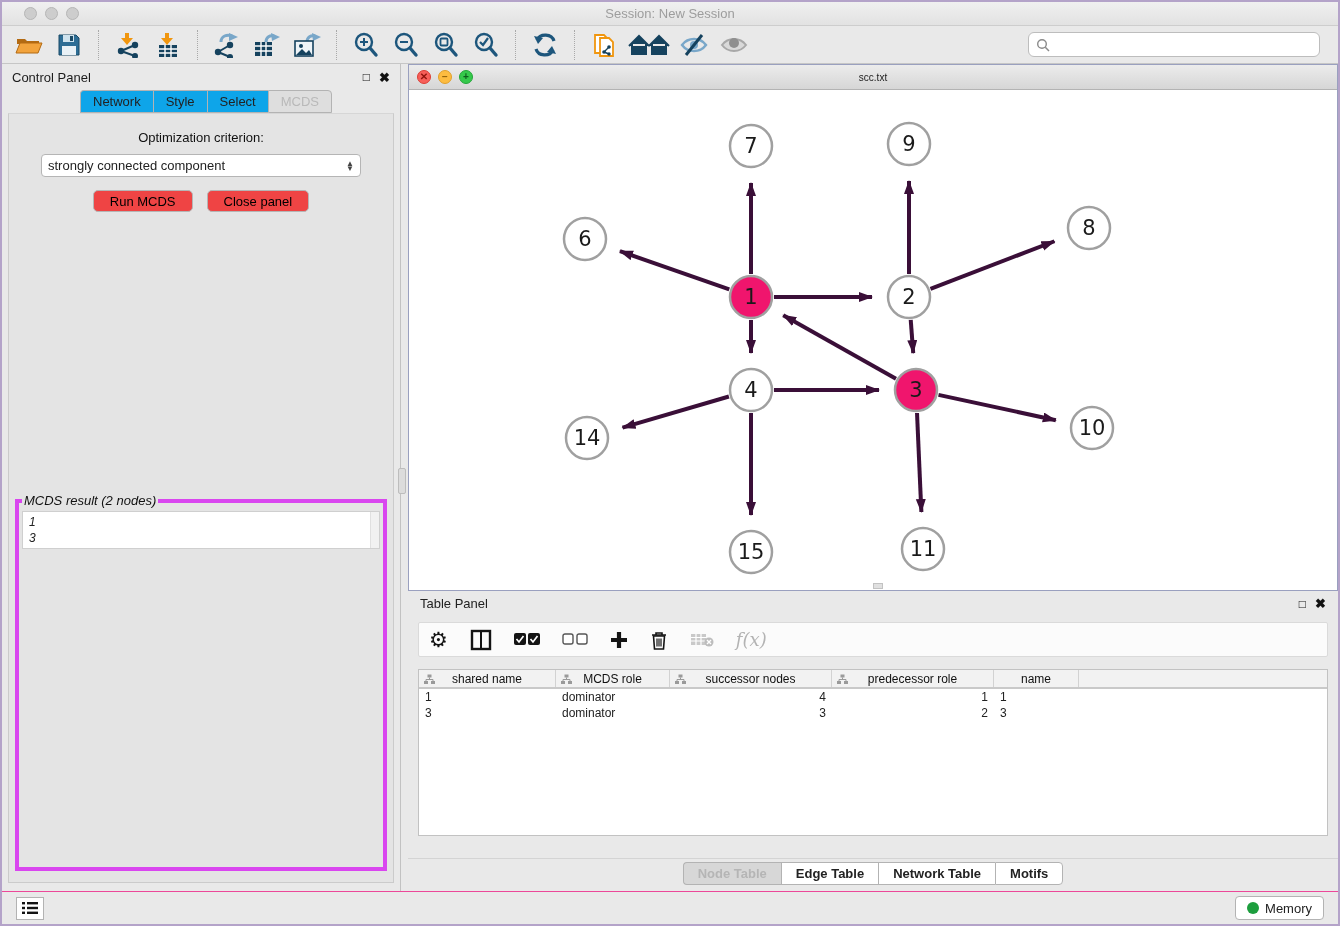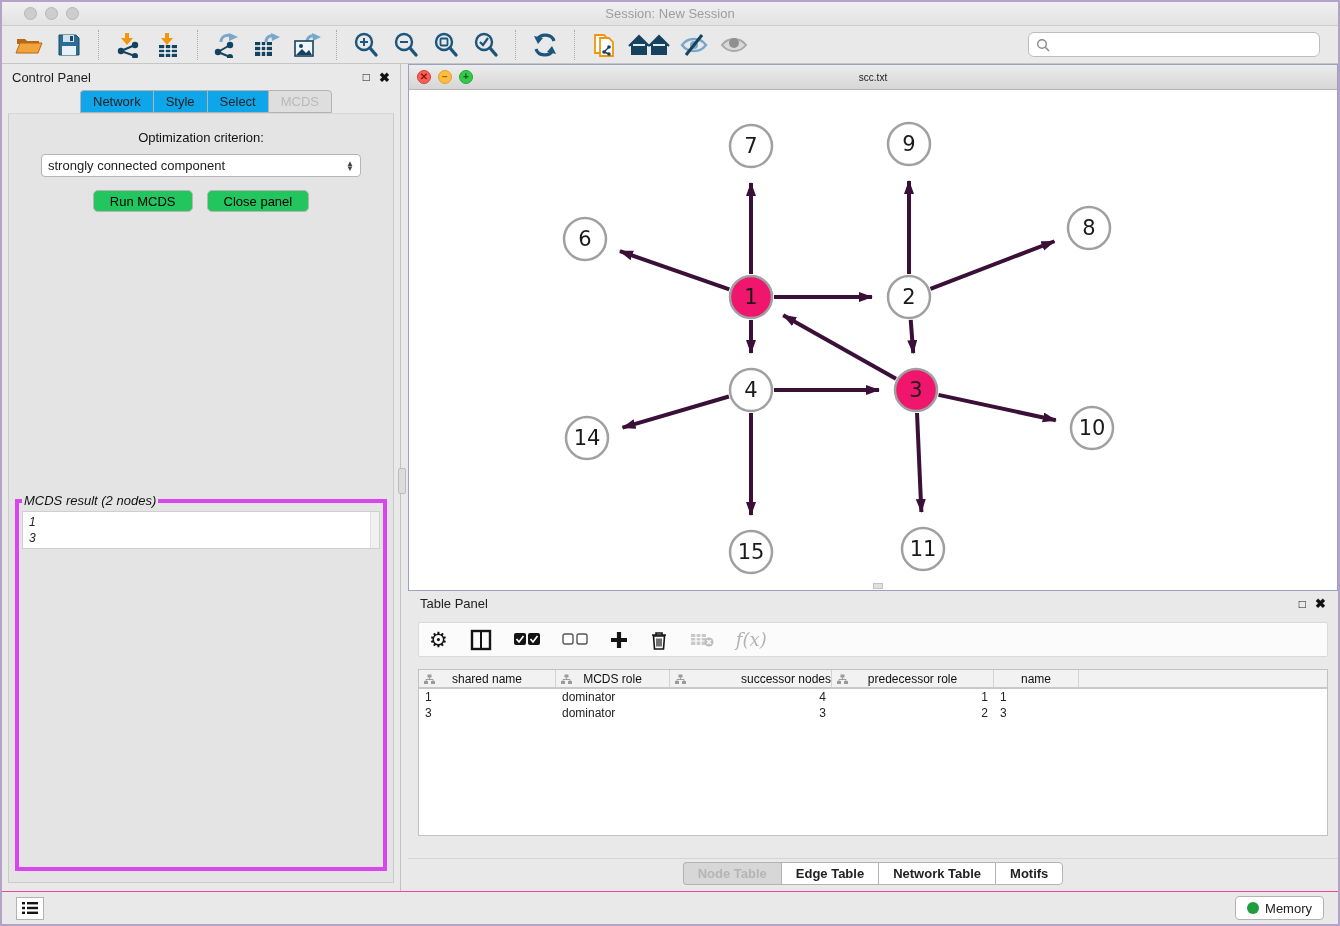--- a/index.html
+++ b/index.html
@@ -44,21 +44,21 @@
   .ctab.last { border-right-width:1px; border-radius:0 4px 0 0; }
   .ctab.active { background:#dedede; color:#b9b9b9; }
   .cp-content { flex:1; margin:0 6px 8px 6px; background:#e4e4e4; border:1px solid #cbcbcb;
     border-top:1px solid #d6d6d6; display:flex; flex-direction:column; }
   .crit-label { text-align:center; margin-top:16px; font-size:13px; color:#111; }
   .select-wrap { margin:9px 32px 0 32px; height:23px; background:#fff; border:1px solid #b5b5b5;
     border-radius:4px; display:flex; align-items:center; padding:0 6px; }
   .select-wrap .sel-text { flex:1; font-size:13px; }
   .stepper { display:flex; flex-direction:column; line-height:5px; font-size:8px; color:#444; }
   .btn-row { display:flex; justify-content:center; gap:14px; margin-top:13px; }
-  .cbtn { background:#22c55e; border:1px solid #b5b5b5; border-radius:5px; height:22px;
+  .cbtn { background:#ef4444; border:1px solid #b5b5b5; border-radius:5px; height:22px;
     padding:0 16px; font-size:13px; font-family:"Liberation Sans",sans-serif; }
   .cp-fill { flex:1; }
   fieldset.result-box { margin:0 6px 11px 6px; border:4px solid #d946ef; height:378px;
     padding:3px; background:transparent;font-style:italic; }
   fieldset.result-box legend { font-size:13px; padding:0 2px; color:#111; }
   .result-inner { background:#fff; border:1px solid #cfcfcf; height:100%; display:flex; }
   .result-text { flex:1; font-size:12px; padding:2px 6px; white-space:pre-line; line-height:16px; }
   .result-scroll { width:9px; background:#f1f1f1; border-left:1px solid #e0e0e0; }
   
   .vgrip { position:absolute; left:396px; top:404px; width:8px; height:26px;
@@ -457,21 +457,21 @@
             </div>
             <div class="dt-hcell" style="width: 114px;">
               <svg class="sorticon" width="11" height="11" viewBox="0 0 11 11">
                 <rect x="3.5" y="0.5" width="4" height="3" fill="#9a9a9a"></rect>
                 <rect x="0" y="7" width="4" height="3" fill="#9a9a9a"></rect>
                 <rect x="7" y="7" width="4" height="3" fill="#9a9a9a"></rect>
                 <path d="M5.5 3.5 V5.5 M2 7 V5.5 H9 V7" stroke="#9a9a9a" stroke-width="1" fill="none"></path>
               </svg>
               <span>MCDS role</span>
             </div>
-            <div class="dt-hcell" style="width: 162px; justify-content: flex-end;">
+            <div class="dt-hcell" style="width: 162px;">
               <svg class="sorticon" width="11" height="11" viewBox="0 0 11 11">
                 <rect x="3.5" y="0.5" width="4" height="3" fill="#9a9a9a"></rect>
                 <rect x="0" y="7" width="4" height="3" fill="#9a9a9a"></rect>
                 <rect x="7" y="7" width="4" height="3" fill="#9a9a9a"></rect>
                 <path d="M5.5 3.5 V5.5 M2 7 V5.5 H9 V7" stroke="#9a9a9a" stroke-width="1" fill="none"></path>
               </svg>
               <span>successor nodes</span>
             </div>
             <div class="dt-hcell" style="width: 162px;">
               <svg class="sorticon" width="11" height="11" viewBox="0 0 11 11">

